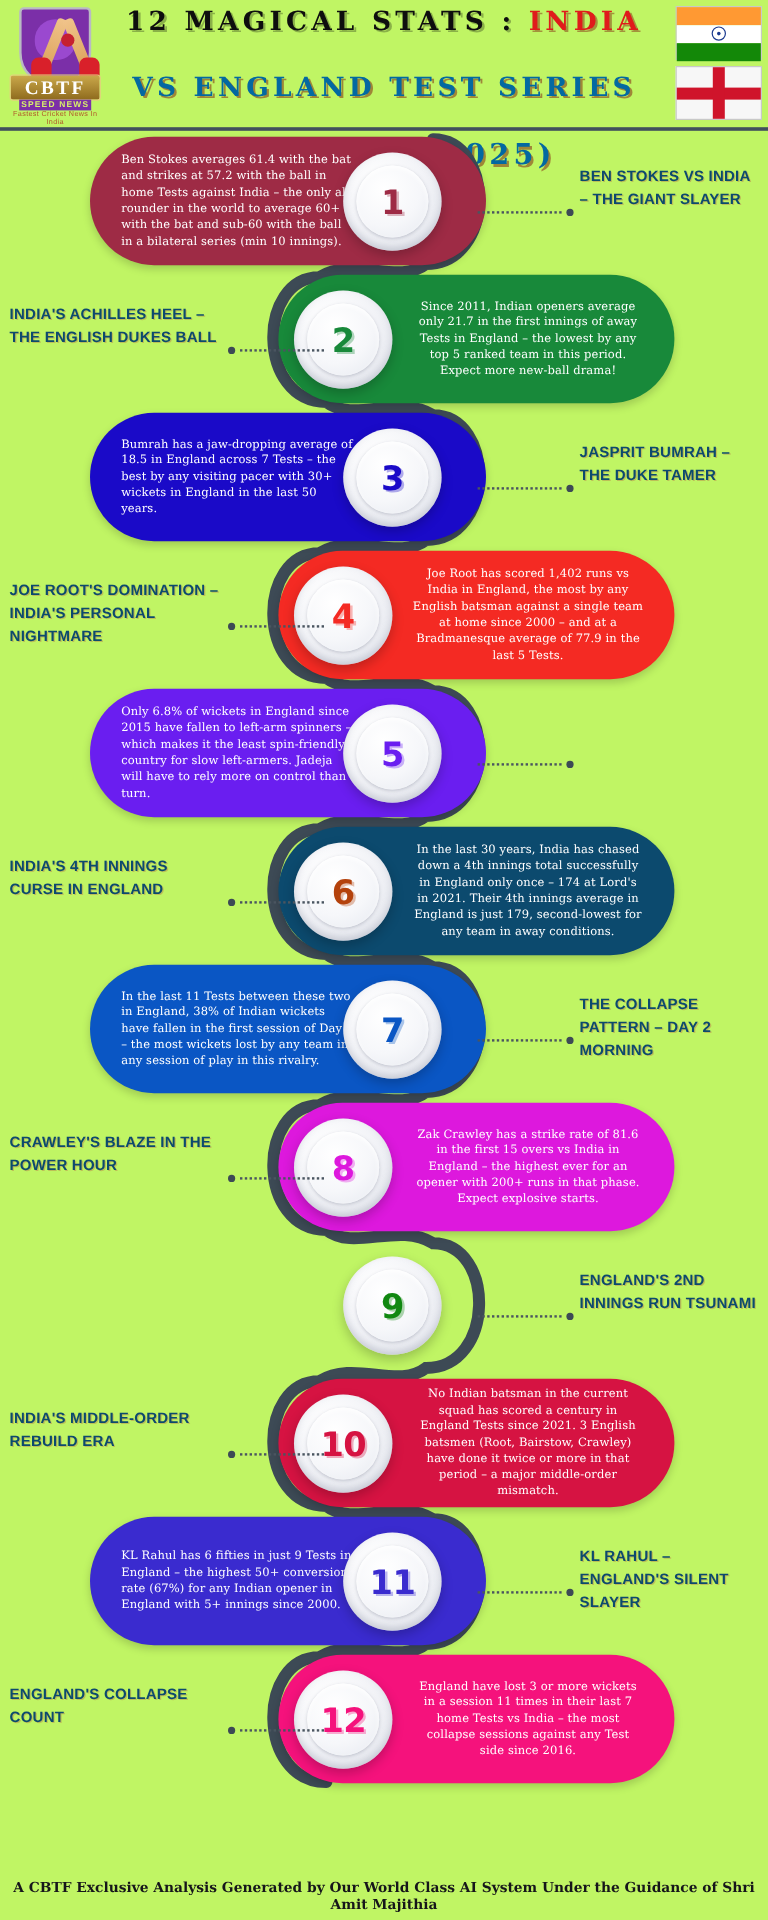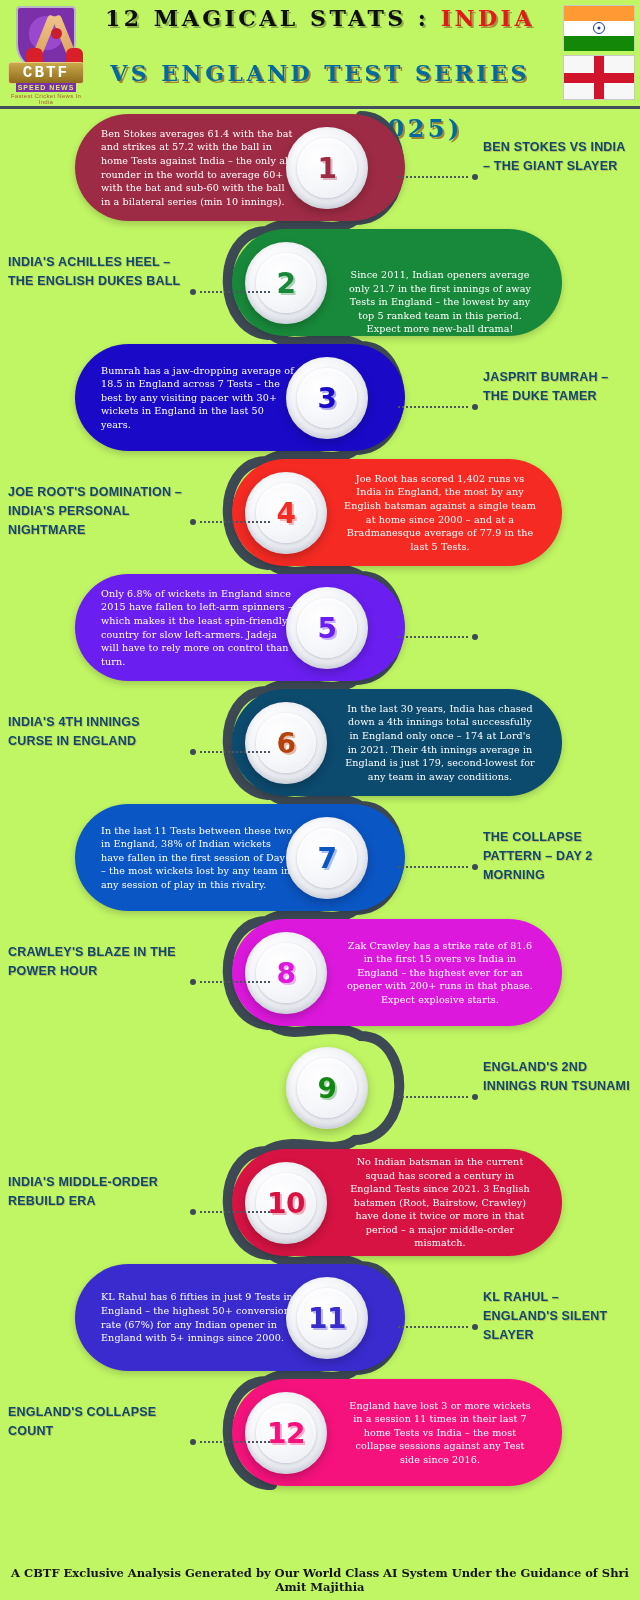--- a/index.html
+++ b/index.html
@@ -76,21 +76,21 @@
     width: 76px; height: 22px;
     background: linear-gradient(180deg,#caa84a,#8f6b1e);
     border: 1px solid #e4cf7e;
     border-radius: 3px;
     color: #ffffff;
     font-size: 16px;
     font-weight: bold;
     letter-spacing: 2px;
     text-align: center;
     line-height: 21px;
-    font-family: Liberation Mono, monospace;
+    font-family: Liberation Serif, serif;
   }
   #logo-sub {
     position: absolute;
     left: 10px; top: 79px;
     width: 60px; height: 9px;
     background: #7b2fa8;
     color: #d7ef6a;
     font-size: 7px;
     font-weight: bold;
     letter-spacing: 1px;
@@ -312,21 +312,21 @@
       <div class="badge">
         <span class="badge-num" style="color: rgb(158, 43, 69); text-shadow: rgba(158, 43, 69, 0.333) 2px 2px 0px;">1</span>
       </div>
       <div class="connector">
         <div class="dotline"></div>
         <div class="dot"></div>
       </div>
       <div class="label">BEN STOKES VS INDIA – THE GIANT SLAYER</div>
     </div>
     <div class="row right">
-      <div class="pill" style="background: rgb(24, 137, 58); align-items: flex-end;">
+      <div class="pill" style="background: rgb(24, 137, 58);">
         <div class="pill-text">Since 2011, Indian openers average only 21.7 in the first innings of away Tests in England – the lowest by any top 5 ranked team in this period. Expect more new-ball drama!</div>
       </div>
       <div class="badge">
         <span class="badge-num" style="color: rgb(24, 137, 58); text-shadow: rgba(24, 137, 58, 0.333) 2px 2px 0px;">2</span>
       </div>
       <div class="connector">
         <div class="dotline"></div>
         <div class="dot"></div>
       </div>
       <div class="label">INDIA'S ACHILLES HEEL – THE ENGLISH DUKES BALL</div>

